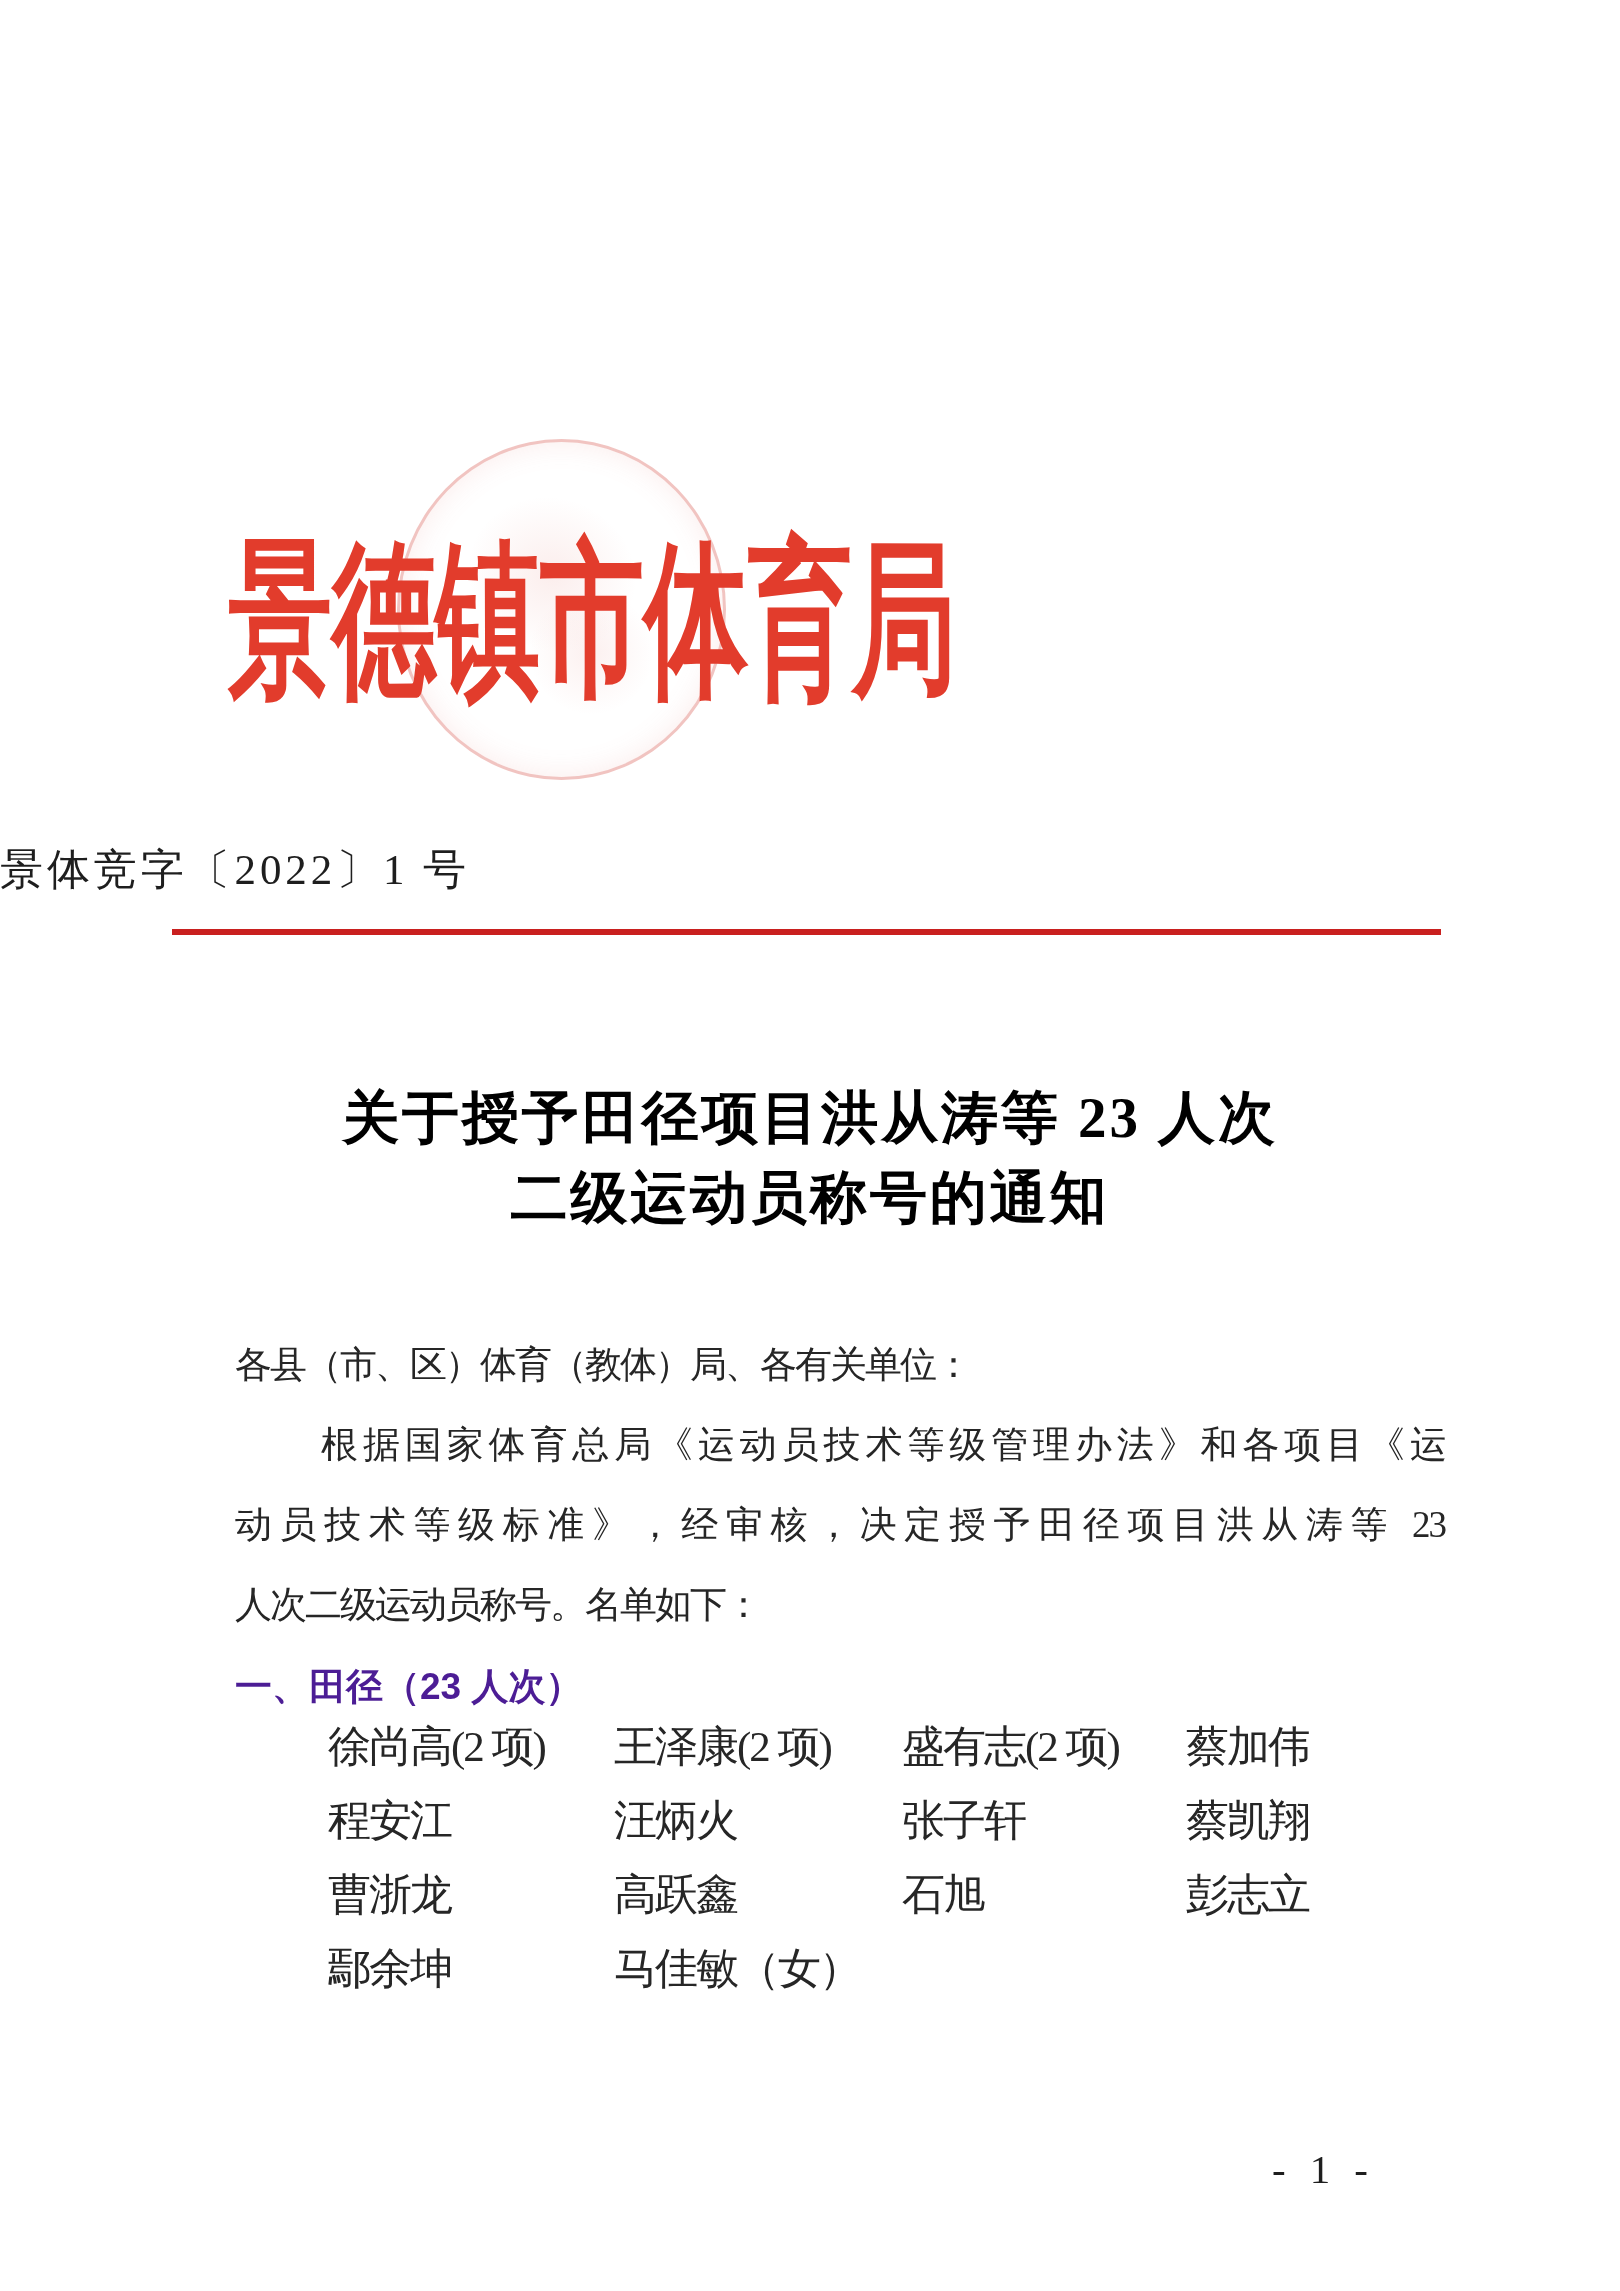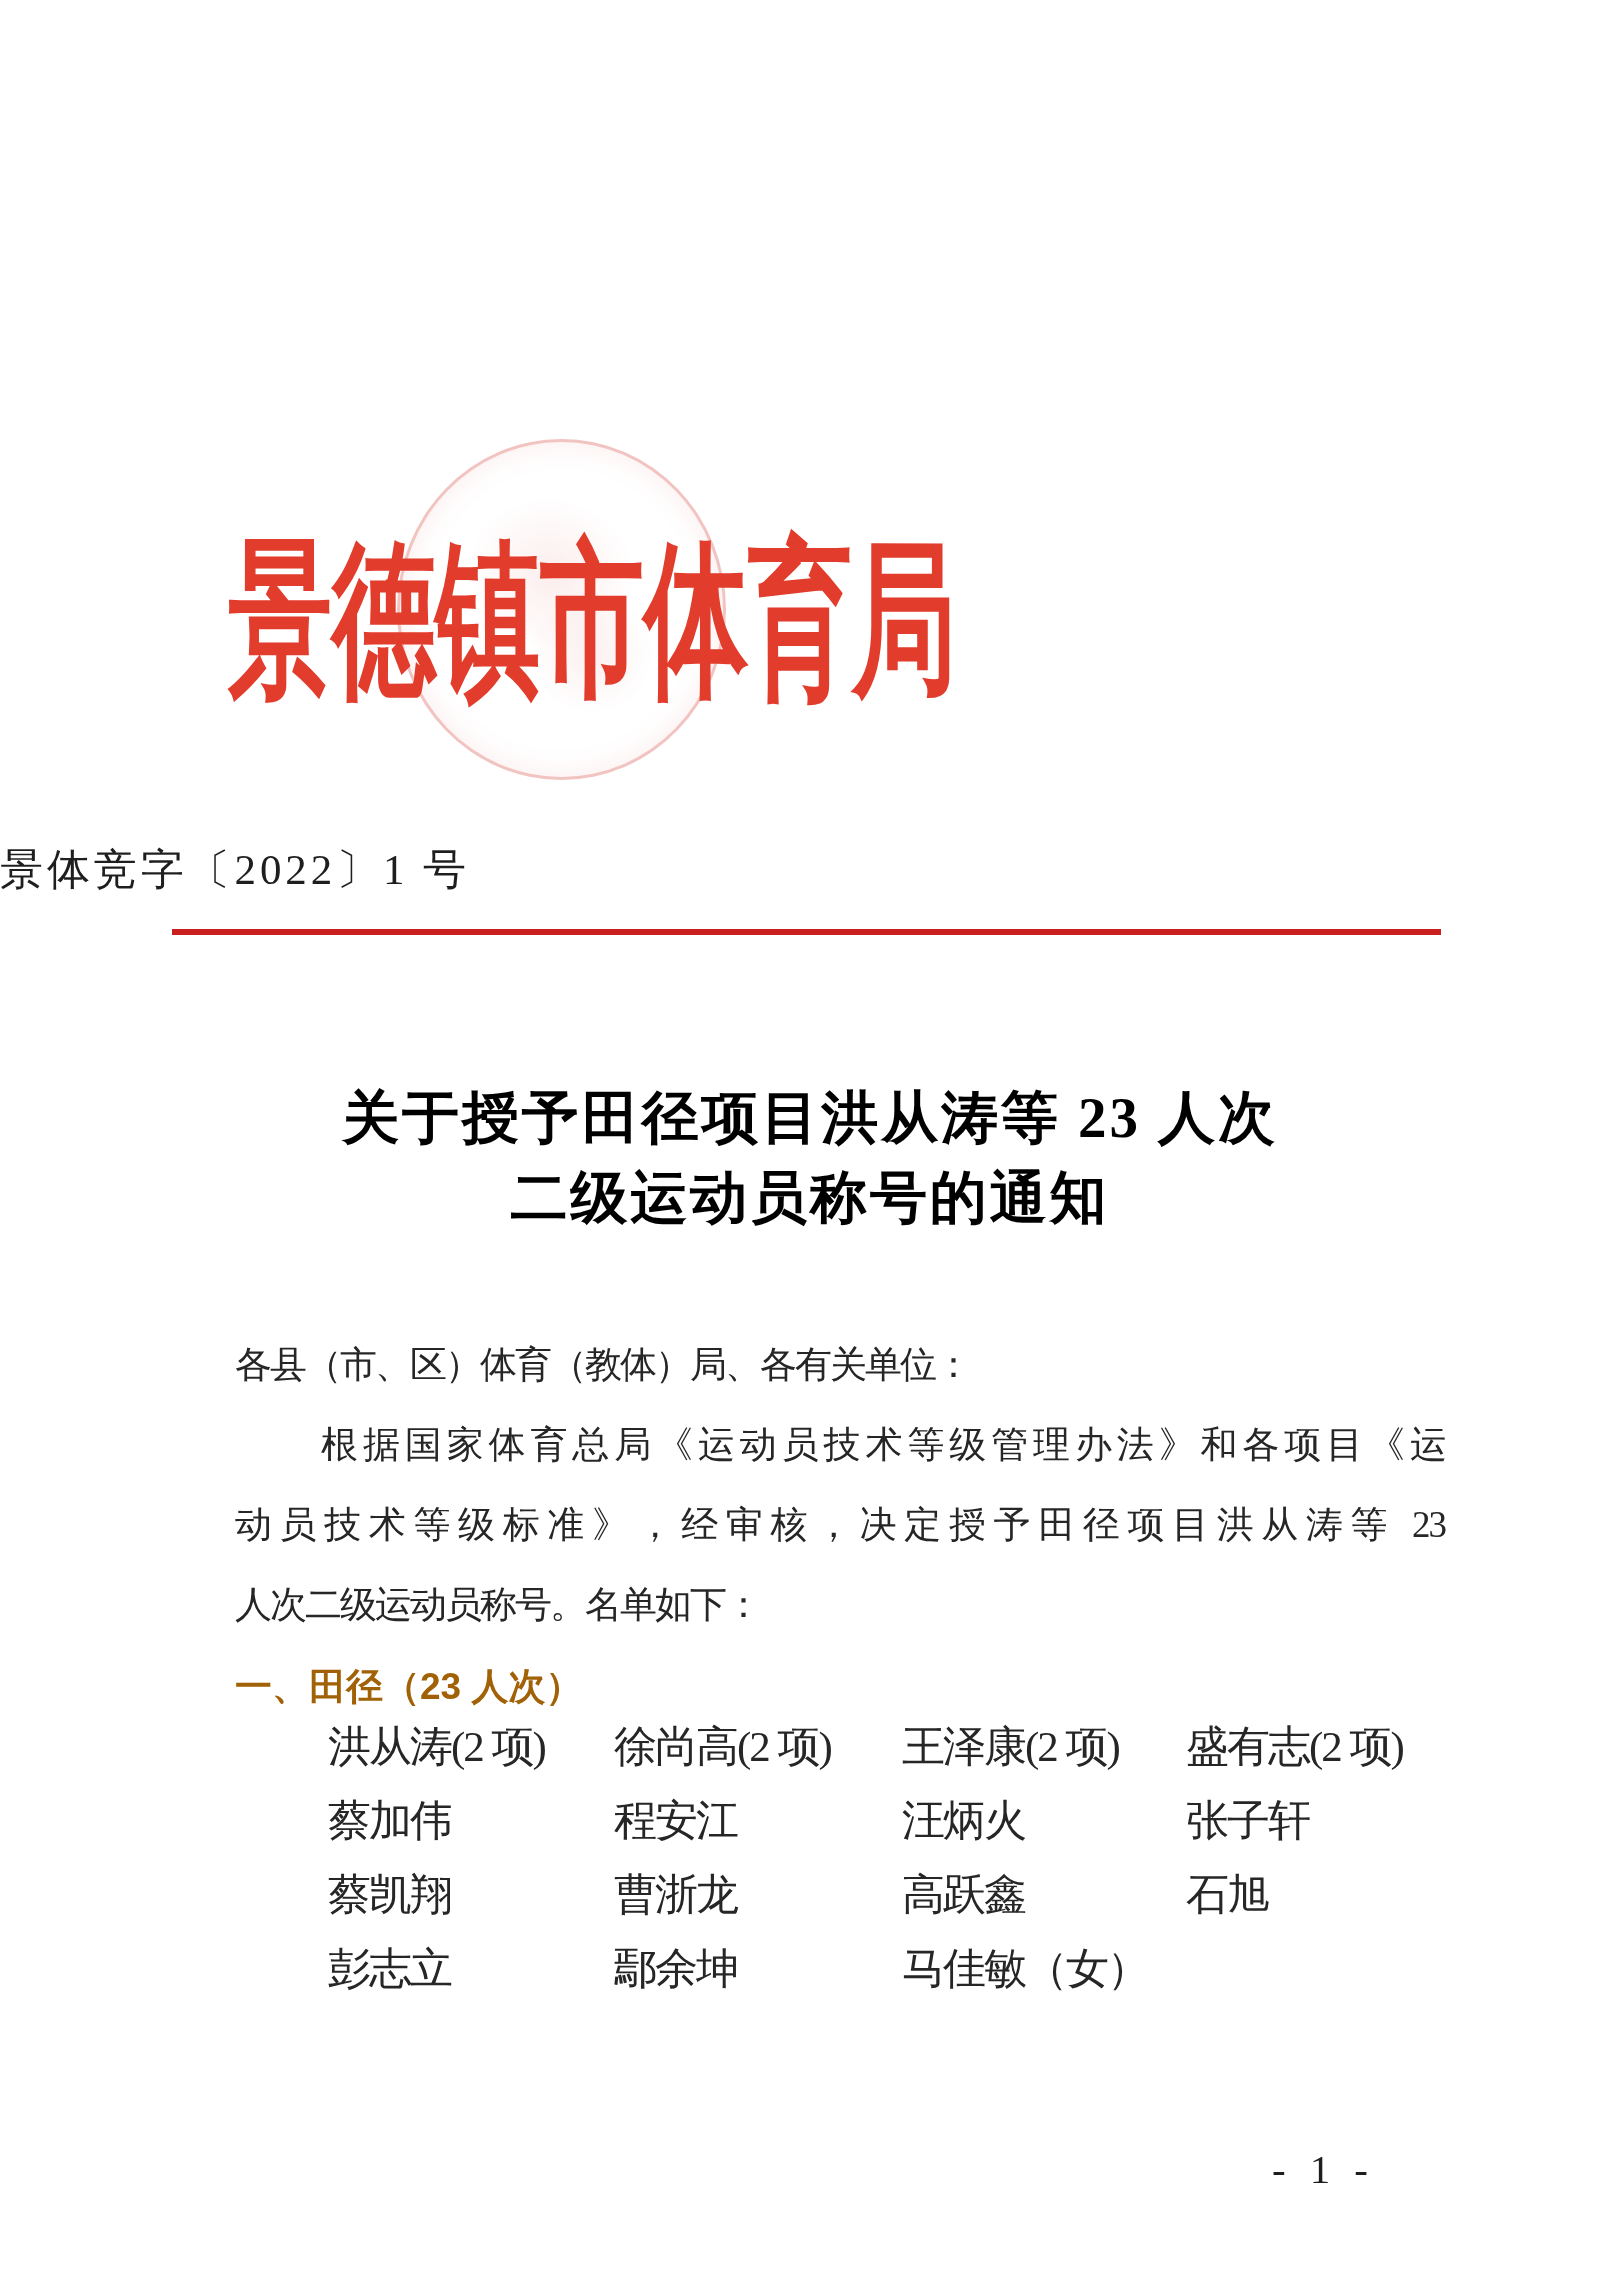--- a/index.html
+++ b/index.html
@@ -109,21 +109,21 @@
   .body-text .bline.indent2 {
     padding-left: 86px;
     font-family: Liberation Serif, serif;
   }
   .body-text .heading {
     height: 80px;
     line-height: 84px;
     font-weight: bold;
     letter-spacing: 0px;
     font-family: "Liberation Sans", "DejaVu Sans", sans-serif;
-    color: #a16207;
+    color: #4c1d95;
   }
 
   .names-grid {
     position: absolute;
     left: 328px;
     top: 1710px;
     width: 1122px;
     display: grid;
     grid-template-columns: 286px 288px 284px 1fr;
     grid-auto-rows: 74px;
@@ -169,21 +169,20 @@
 
   <div class="body-text">
     <div class="bline">各县（市、区）体育（教体）局、各有关单位：</div>
     <div class="bline justify indent2">根据国家体育总局《运动员技术等级管理办法》和各项目《运</div>
     <div class="bline justify">动员技术等级标准》，经审核，决定授予田径项目洪从涛等 23</div>
     <div class="bline">人次二级运动员称号。名单如下：</div>
     <div class="heading">一、田径（23 人次）</div>
   </div>
 
   <div class="names-grid">
-    <div class="cell">洪从涛(2 项)</div>
     <div class="cell">徐尚高(2 项)</div>
     <div class="cell">王泽康(2 项)</div>
     <div class="cell">盛有志(2 项)</div>
     <div class="cell">蔡加伟</div>
     <div class="cell">程安江</div>
     <div class="cell">汪炳火</div>
     <div class="cell">张子轩</div>
     <div class="cell">蔡凯翔</div>
     <div class="cell">曹浙龙</div>
     <div class="cell">高跃鑫</div>

